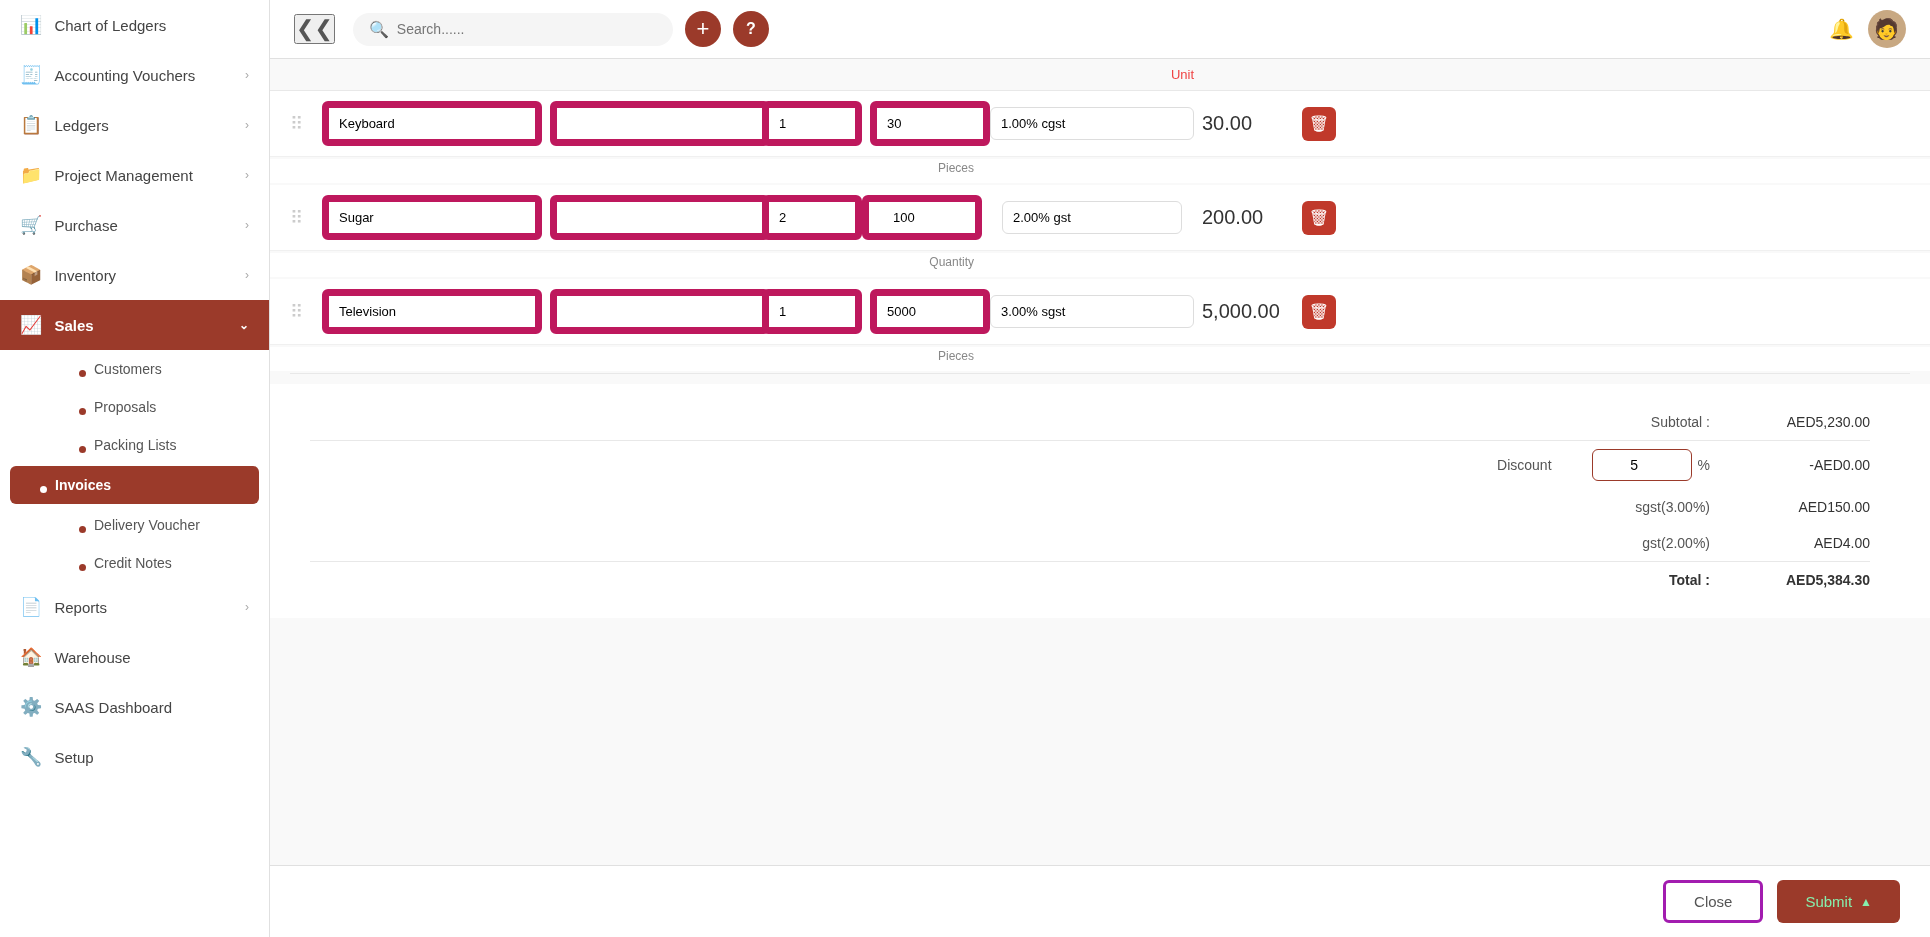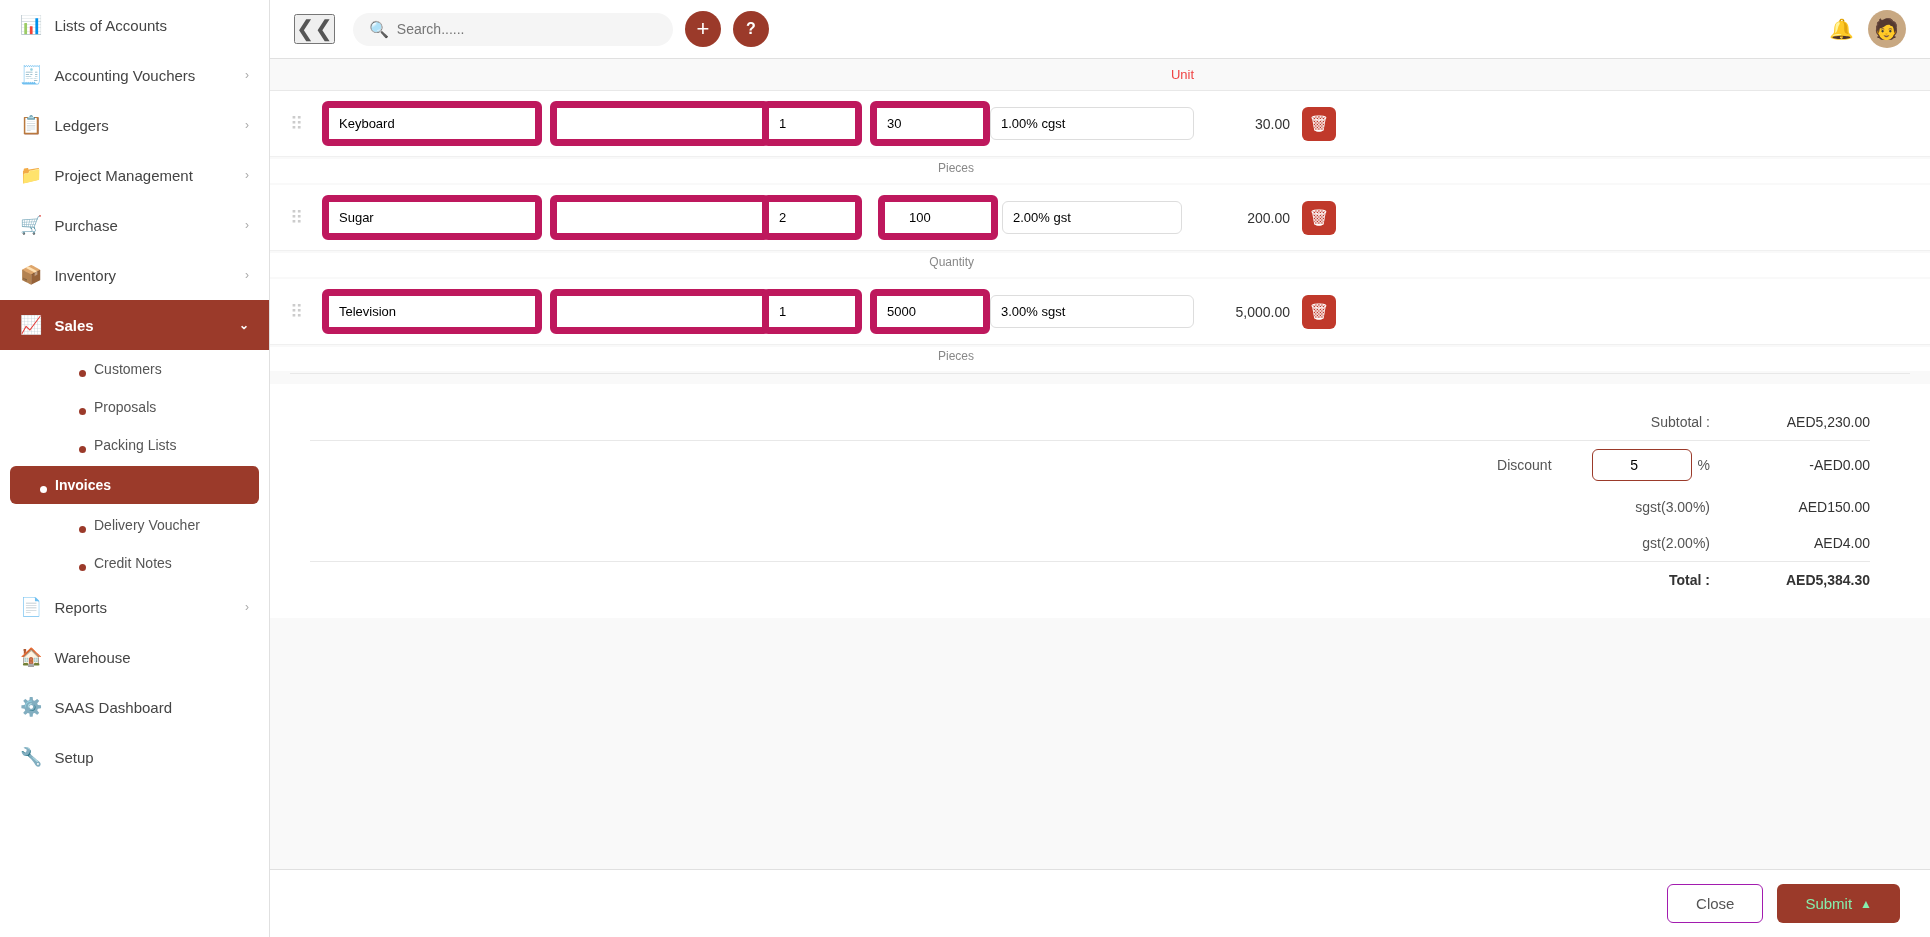--- a/index.html
+++ b/index.html
@@ -162,24 +162,23 @@
       outline: none;
     }
     .drag-handle { color: #ccc; font-size: 18px; cursor: grab; }
     .unit-label {
       font-size: 12px;
       color: #888;
       text-align: right;
       padding-right: 8px;
     }
     .amount-val {
-      text-align: right;
-      font-size: 14px;
+      font-size: 20px;
       color: #333;
-      padding-right: 12px;
+      padding-right: 6px;
     }
     .delete-btn {
       background: #c0392b;
       border: none;
       border-radius: 6px;
       color: #fff;
       width: 34px; height: 34px;
       cursor: pointer;
       font-size: 16px;
       display: flex; align-items: center; justify-content: center;
@@ -262,21 +261,21 @@
       right: 0;
       background: #fff;
       border-top: 1px solid #e0e0e0;
       padding: 14px 30px;
       display: flex;
       justify-content: flex-end;
       gap: 14px;
     }
     .close-btn {
       background: #fff;
-      border: 1px solid #a21caf;
+      border: 3px solid #a21caf;
       border-radius: 6px;
       padding: 10px 28px;
       font-size: 15px;
       color: #555;
       cursor: pointer;
     }
     .submit-btn {
       background: #9b3a2a;
       border: none;
       border-radius: 6px;
@@ -290,21 +289,21 @@
     }
     .submit-btn .chevron-up { font-size: 12px; }
   </style>
 </head>
 <body>
 
 <div class="sidebar">
 
   <div class="sidebar-item">
     <span class="icon">📊</span>
-    <span>Lists of Accounts</span>
+    <span>Chart of Ledgers</span>
   </div>
 
   <div class="sidebar-item">
     <span class="icon">🧾</span>
     <span>Accounting Vouchers</span>
     <span class="chevron">›</span>
   </div>
 
   <div class="sidebar-item">
     <span class="icon">📋</span>
@@ -436,21 +435,21 @@
       <div></div>
         <div></div>
         <div></div>
     </div>
 
     <div class="item-row">
       <span class="drag-handle">⠿</span>
       <input type="text" value="Sugar" style="">
       <input type="text" value="" style="margin: 0px 8px;">
       <input type="text" value="2" style="">
-      <input type="text" value="100" style="margin: 0px 16px; padding-left: 24px;">
+      <input type="text" value="100" style="margin: 0px 0; padding-left: 24px;">
       <div style="position:relative; margin: 0 20px;">
         <select class="tax-select">
           <option>1.00% cgst</option>
           <option selected="">2.00% gst</option>
           <option>3.00% sgst</option>
         </select>
       </div>
       <div class="amount-val">200.00</div>
       <button class="delete-btn">🗑</button>
     </div>

